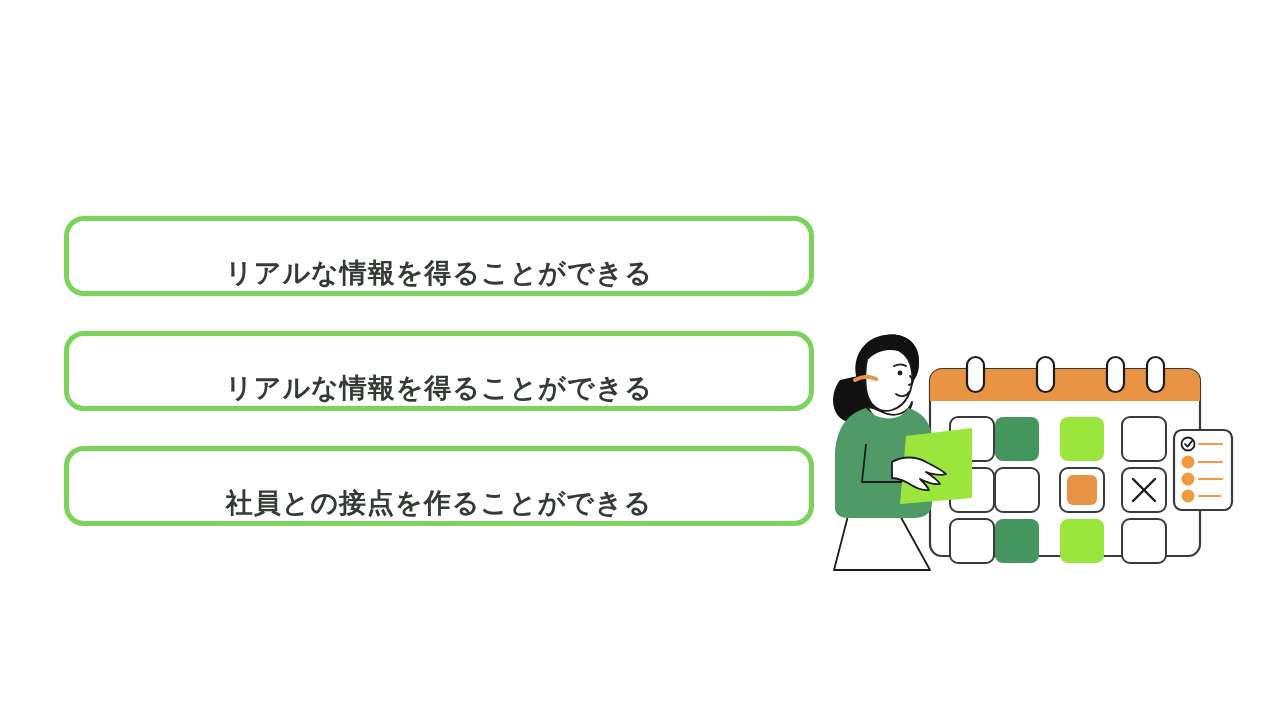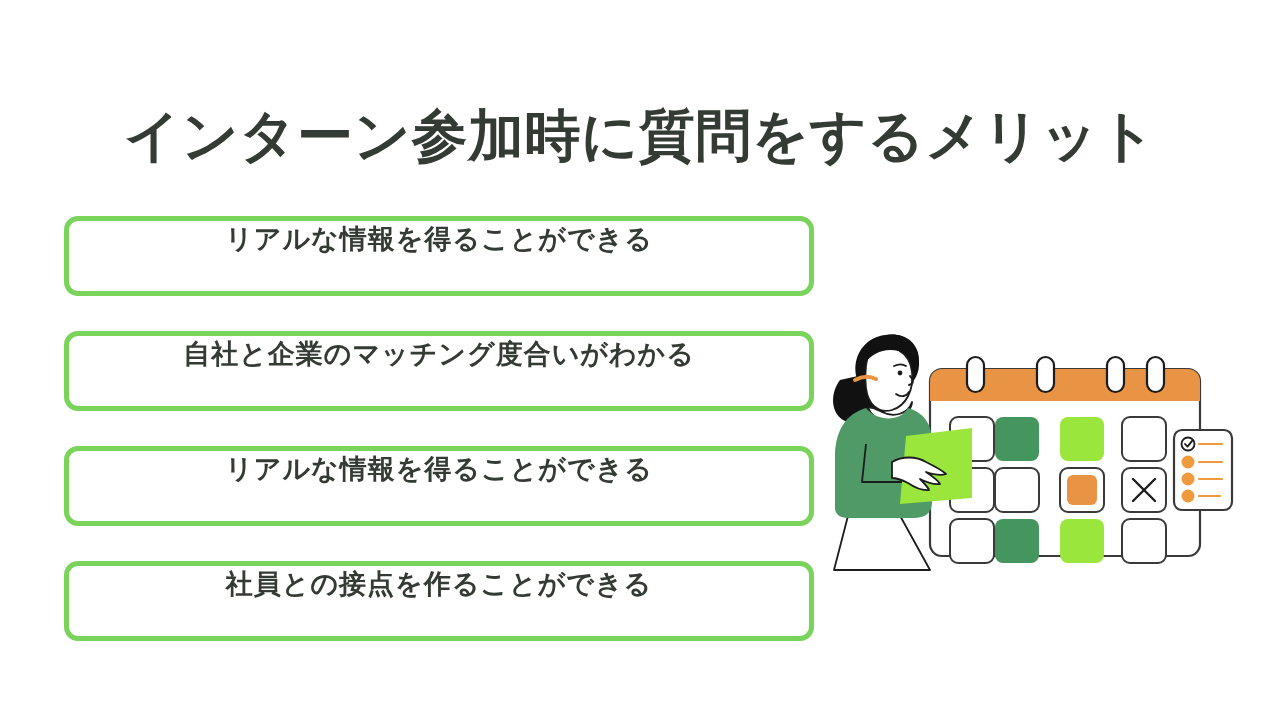--- a/index.html
+++ b/index.html
@@ -45,24 +45,24 @@
     top: 216px;
     width: 750px;
   }
   .merit-box {
     position: relative;
     box-sizing: border-box;
     width: 750px;
     height: 80px;
     margin-bottom: 35px;
     border: 5px solid #7ad45c;
-    border-radius: 14px;
+    border-radius: 20px;
     background: #ffffff;
     display: flex;
-    align-items: flex-start;
+    align-items: flex-end;
     justify-content: center;
   }
   .merit-box:last-child { margin-bottom: 8px; }
   .merit-label {
     font-size: 27px;
     font-weight: 700;
     color: #343a34;
     letter-spacing: 1px;
     white-space: nowrap;
   }
@@ -75,31 +75,27 @@
     width: 420px;
     height: 280px;
   }
   .illustration svg { display: block; }
 </style>
 </head>
 <body>
 
 <div class="slide">
 
-  <h1 class="page-title">インターン参加時に質問をするメリット</h1>
 
   <div class="merit-list">
 
     <div class="merit-box">
       <span class="merit-label">リアルな情報を得ることができる</span>
     </div>
 
-    <div class="merit-box">
-      <span class="merit-label">自社と企業のマッチング度合いがわかる</span>
-    </div>
 
     <div class="merit-box">
       <span class="merit-label">リアルな情報を得ることができる</span>
     </div>
 
     <div class="merit-box">
       <span class="merit-label">社員との接点を作ることができる</span>
     </div>
 
   </div>

